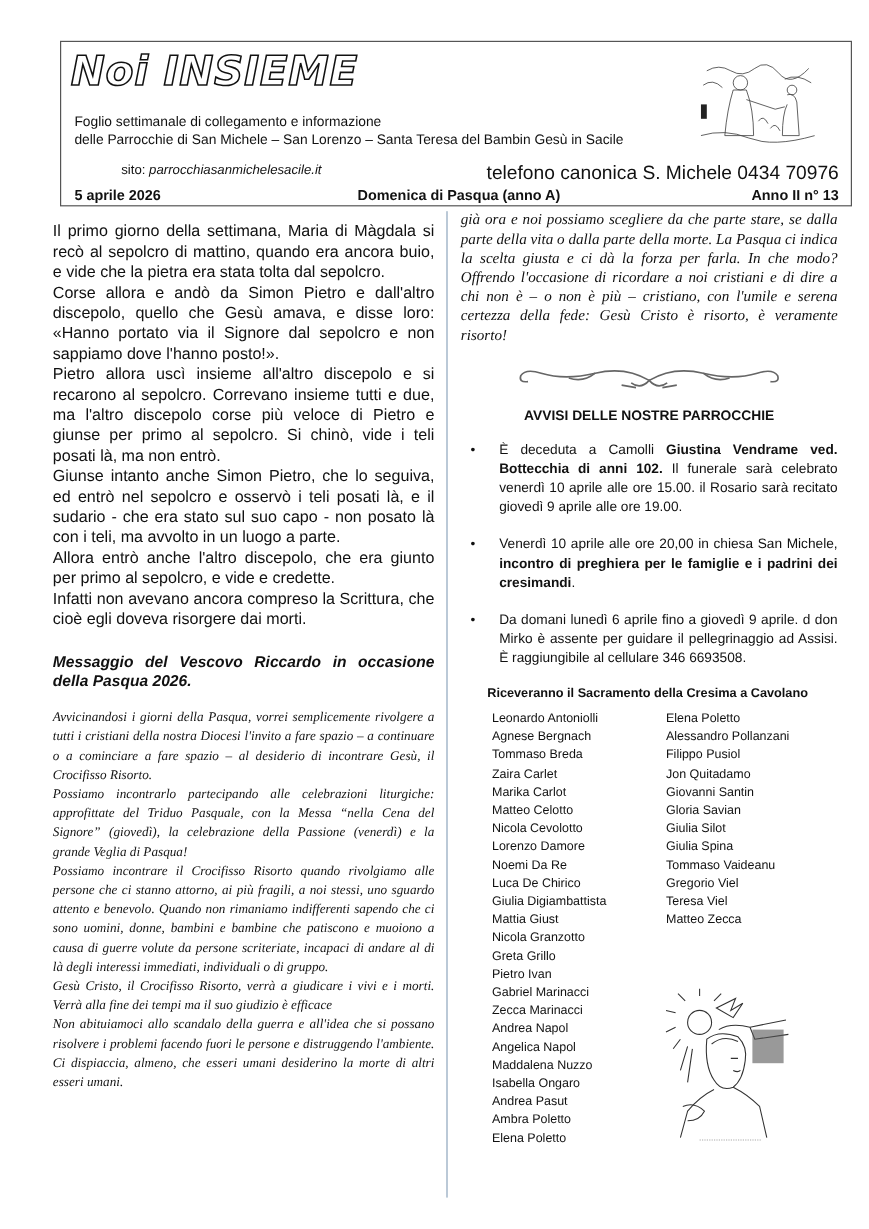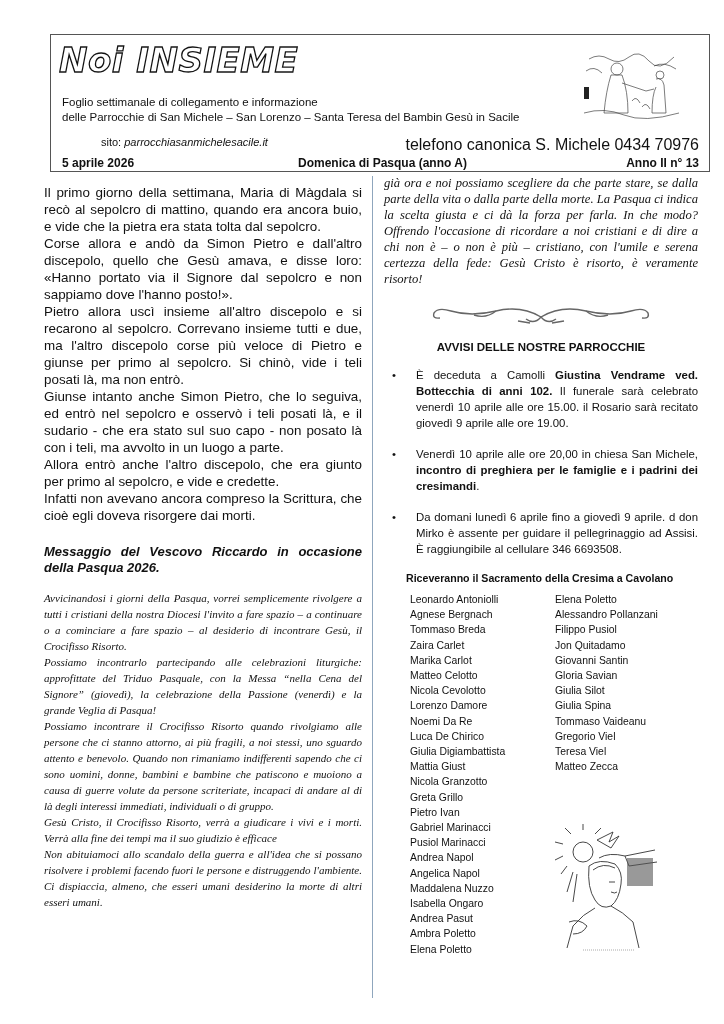--- a/index.html
+++ b/index.html
@@ -143,21 +143,21 @@
         <div class="name">Nicola Cevolotto</div>
         <div class="name">Lorenzo Damore</div>
         <div class="name">Noemi Da Re</div>
         <div class="name">Luca De Chirico</div>
         <div class="name">Giulia Digiambattista</div>
         <div class="name">Mattia Giust</div>
         <div class="name">Nicola Granzotto</div>
         <div class="name">Greta Grillo</div>
         <div class="name">Pietro Ivan</div>
         <div class="name">Gabriel Marinacci</div>
-        <div class="name">Pusiol Marinacci</div>
+        <div class="name">Zecca Marinacci</div>
         <div class="name">Andrea Napol</div>
         <div class="name">Angelica Napol</div>
         <div class="name">Maddalena Nuzzo</div>
         <div class="name">Isabella Ongaro</div>
         <div class="name">Andrea Pasut</div>
         <div class="name">Ambra Poletto</div>
         <div class="name">Elena Poletto</div>
       </div>
     <div class="names-col b" id="names-col-2">
         <div class="name">Elena Poletto</div>

